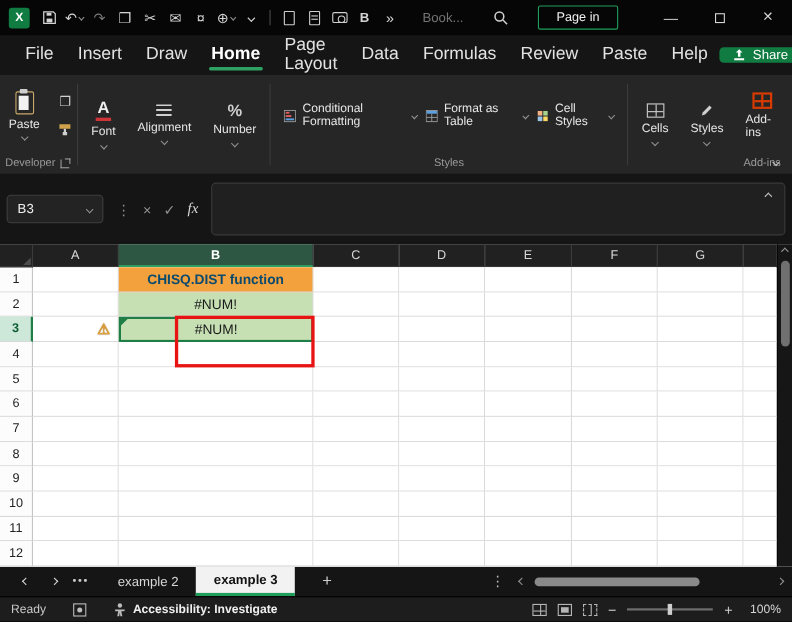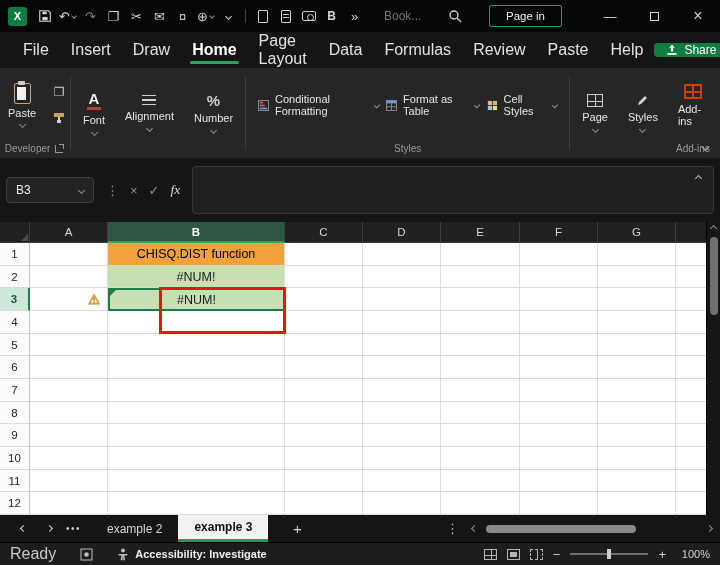--- a/index.html
+++ b/index.html
@@ -84,21 +84,21 @@
 .colhdrs{flex:1;display:flex;}
 .colhdr{background:#212121;color:#d8d8d8;font-size:11.5px;display:flex;align-items:center;justify-content:center;border-right:1px solid #3c3c3c;border-bottom:1px solid #3c3c3c;}
 .colhdr.sel{background:#2d5743;color:#fff;border-bottom:2px solid #2EA163;font-weight:700;}
 .colhdr.hfill{flex:1;border-right:none;}
 .gbody{flex:1;display:flex;flex-direction:column;background:#fff;}
 .grow{flex:1;display:flex;}
 .rowhdr{width:30px;background:#fcfcfc;color:#222;font-size:11.5px;display:flex;align-items:center;justify-content:center;border-right:1px solid #c4c4c4;border-bottom:1px solid #d9d9d9;}
 .rowhdr.sel{background:#cde8d9;color:#0e5c34;border-right:2px solid #1E7E45;font-weight:700;}
 .cell{background:#fff;border-right:1px solid #dadada;border-bottom:1px solid #dadada;display:flex;align-items:center;justify-content:center;font-size:12.5px;color:#161616;position:relative;overflow:hidden;white-space:nowrap;}
 .cell.cfill{flex:1;border-right:none;}
-.cell.title{background:#F2A13C;color:#000000;font-weight:400;}
+.cell.title{background:#F2A13C;color:#0c4a6e;font-weight:700;}
 .cell.numerr{background:#C6E0B4;color:#1a1a1a;}
 .cell.active{border:2px solid #1E7E45;}
 .err-tri{position:absolute;left:0;top:0;border-top:6px solid #1E7E45;border-right:6px solid transparent;}
 .cell.warncell{justify-content:flex-end;}
 .warn{color:#E2A33D;font-size:13px;font-weight:700;padding-right:7px;text-shadow:0 0 1px #7a5200;}
 .vscroll{width:14px;background:#161616;border-left:1px solid #000;display:flex;flex-direction:column;align-items:center;padding-top:4px;gap:6px;}
 .vthumb{width:8px;height:78px;background:#707070;border-radius:4px;}
 .red-annotation{position:absolute;left:159px;top:65px;width:127px;height:47px;border:3px solid #E81313;z-index:5;pointer-events:none;}
 
 
@@ -108,21 +108,21 @@
 .tab{height:100%;display:flex;align-items:center;padding:0 16px;font-size:12px;color:#d6d6d6;}
 .tab.active{background:#f2f2f2;color:#111;font-weight:700;border-bottom:3px solid #1E9E5A;}
 .tb-add{width:30px;text-align:center;font-size:15px;color:#cfcfcf;margin-left:14px;}
 .tb-right{margin-left:auto;display:flex;align-items:center;gap:9px;padding-right:8px;}
 .tb-dots{font-size:13px;color:#bdbdbd;margin-right:4px;}
 .htrack{width:212px;height:8px;display:flex;align-items:center;}
 .hthumb{width:150px;height:8px;background:#8a8a8a;border-radius:4px;}
 
 
 .statusbar{height:23px;background:#1d1d1d;border-top:1px solid #000;display:flex;align-items:center;padding:0 10px;flex:0 0 23px;}
-.st-ready{color:#c8c8c8;font-size:16px;text-align:center;}
+.st-ready{color:#c8c8c8;font-size:11px;text-align:center;}
 .st-ic{display:inline-flex;align-items:center;margin-left:24px;}
 .st-acc{color:#f0f0f0;font-size:11px;font-weight:700;margin-left:6px;}
 .st-right{margin-left:auto;display:flex;align-items:center;gap:10px;}
 .view-ic{width:13px;height:11px;border:1px solid #b5b5b5;display:inline-block;}
 .view-ic.grid{background-image:linear-gradient(#b5b5b5,#b5b5b5),linear-gradient(#b5b5b5,#b5b5b5);background-size:1px 100%,100% 1px;background-position:6px 0,0 5px;background-repeat:no-repeat;}
 .view-ic.layout{background-image:linear-gradient(#b5b5b5,#b5b5b5);background-size:7px 5px;background-position:2px 2px;background-repeat:no-repeat;}
 .view-ic.break{background-image:linear-gradient(#b5b5b5,#b5b5b5);background-size:1px 100%;background-position:6px 0;background-repeat:no-repeat;border-style:dashed;}
 .zoom-sign{color:#cfcfcf;font-size:13px;}
 .zoom-track{width:78px;height:2px;background:#6e6e6e;position:relative;}
 .zoom-thumb{position:absolute;left:37px;top:-4px;width:4px;height:10px;background:#cfcfcf;}
@@ -276,21 +276,21 @@
         </div>
       </div>
       <div class="grp-label">
           <span>Styles</span>
         </div>
     </div>
     <div class="rdivider"></div>
 
     <div class="rb-big">
       <span class="cells-ic"></span>
-      <span class="rb-lbl">Page</span>
+      <span class="rb-lbl">Cells</span>
       <i class="chev dim"></i>
     </div>
     <div class="rb-big">
       <svg width="13" height="13" viewBox="0 0 13 13">
           <path d="M2 11l1-3 6-6 2 2-6 6z" fill="#d0d0d0"></path>
         </svg>
       <span class="rb-lbl">Styles</span>
       <i class="chev dim"></i>
     </div>
     <div class="rgroup">

